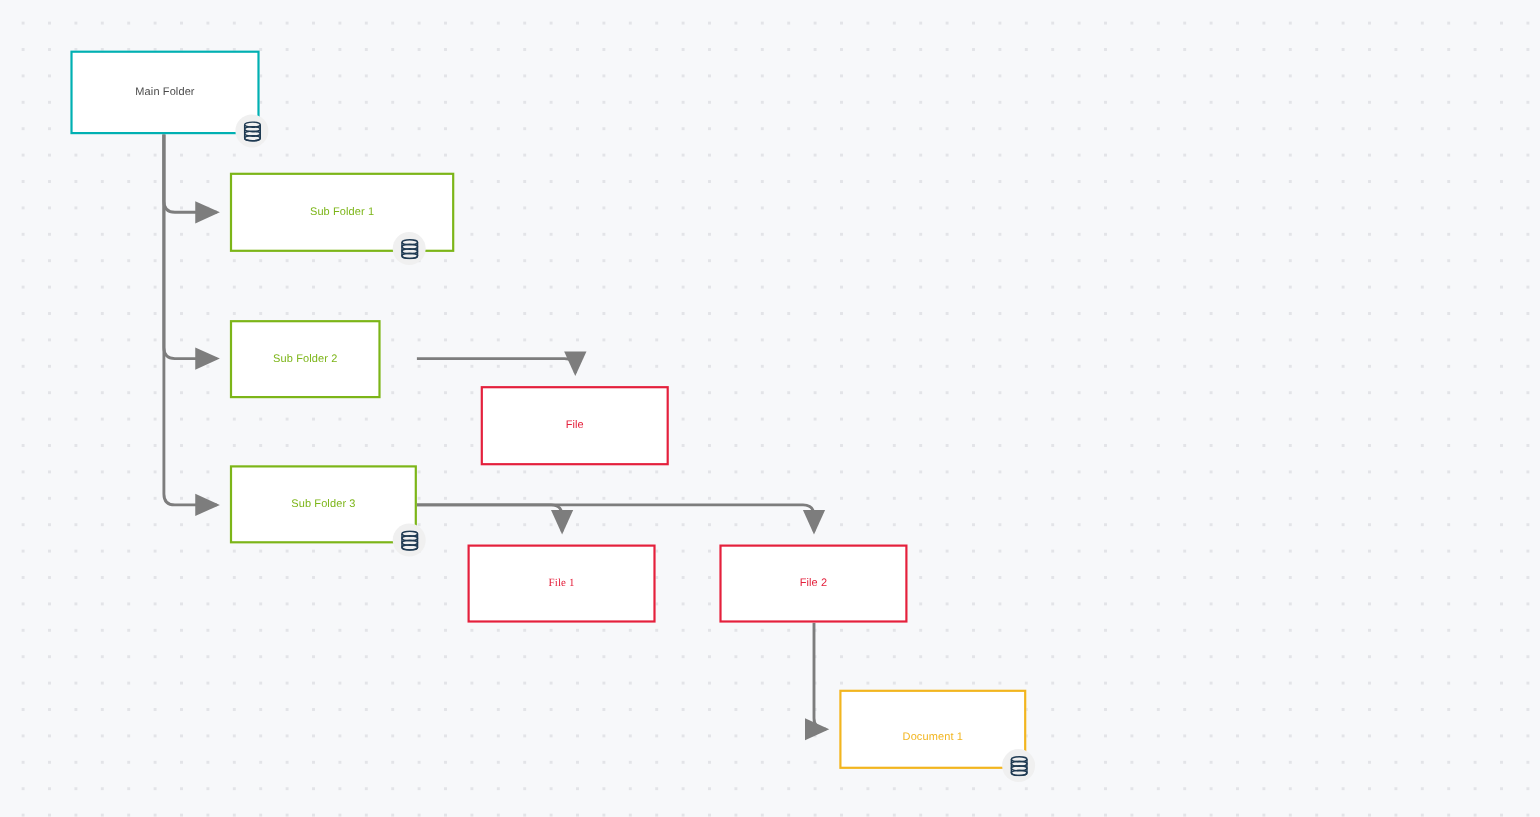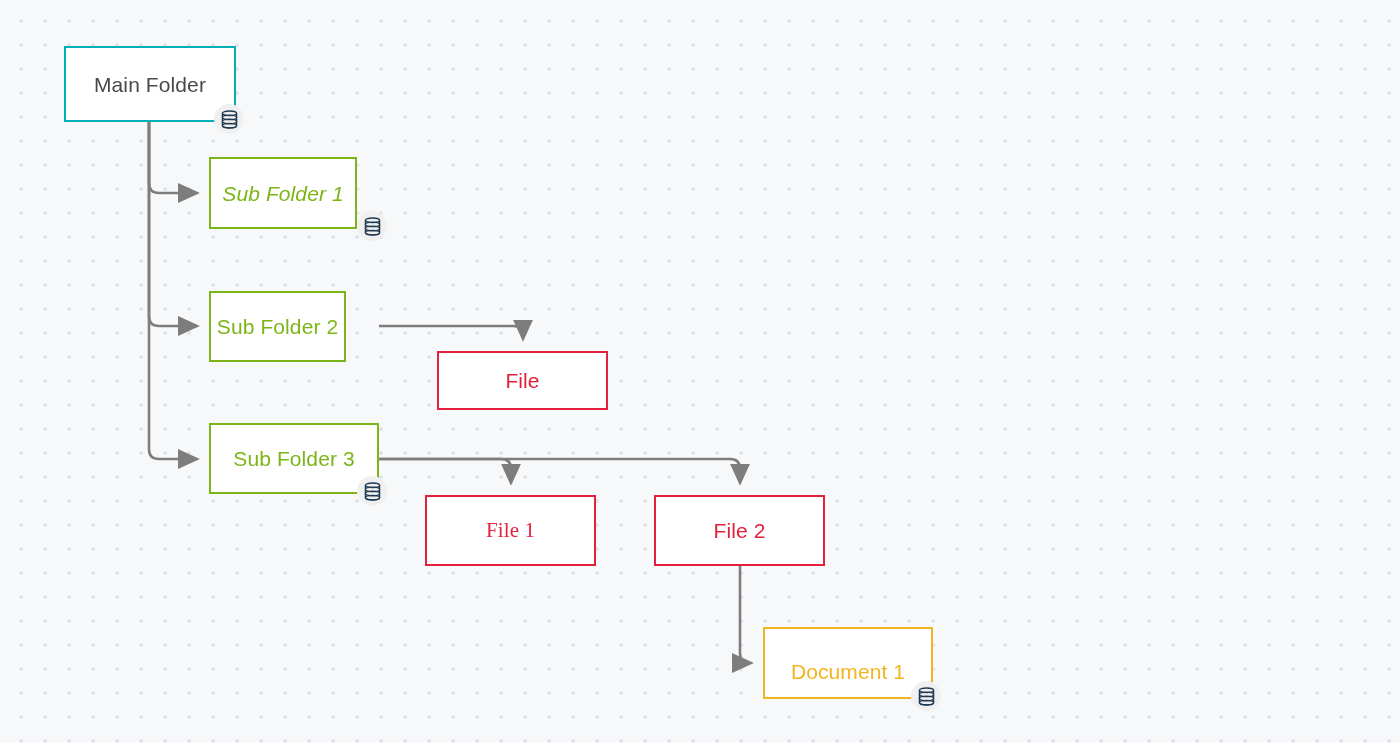--- a/index.html
+++ b/index.html
@@ -35,21 +35,21 @@
     background: #ffffff;
     border-style: solid;
     border-width: 2px;
     display: flex;
     align-items: center;
     justify-content: center;
     z-index: 2;
   }
 
   .node-label {
-    font-size: 21px;
+    font-size: 10px;
     line-height: 1;
     letter-spacing: 0.1px;
     white-space: nowrap;
     user-select: none;
   }
 
   
   .type-main   { border-color: #00b0b2; }
   .type-main   .node-label { color: #4a4a4a; }
 
@@ -106,21 +106,21 @@
         <svg width="17" height="19" viewBox="0 0 17 19">
           <g fill="none" stroke="#1f3a52" stroke-width="1.3">
             <path d="M1.4,3.3 L1.4,15.7 C1.4,17.0 4.6,18.0 8.5,18.0 C12.4,18.0 15.6,17.0 15.6,15.7 L15.6,3.3"></path>
             <ellipse cx="8.5" cy="3.3" rx="7.1" ry="2.3"></ellipse>
             <ellipse cx="8.5" cy="7.4" rx="7.1" ry="2.3"></ellipse>
             <ellipse cx="8.5" cy="11.5" rx="7.1" ry="2.3"></ellipse>
             <ellipse cx="8.5" cy="15.6" rx="7.1" ry="2.3"></ellipse>
           </g>
         </svg>
       </div>
-      <div class="node type-folder" style="left: 209px; top: 157px; width: 148px; height: 72px; font-style: italic;">
+      <div class="node type-folder" style="left: 209px; top: 157px; width: 204px; height: 72px;">
         <span class="node-label">Sub Folder 1</span>
       </div>
       <div class="db-badge" style="left: 357px; top: 211px;">
         <svg width="17" height="19" viewBox="0 0 17 19">
           <g fill="none" stroke="#1f3a52" stroke-width="1.3">
             <path d="M1.4,3.3 L1.4,15.7 C1.4,17.0 4.6,18.0 8.5,18.0 C12.4,18.0 15.6,17.0 15.6,15.7 L15.6,3.3"></path>
             <ellipse cx="8.5" cy="3.3" rx="7.1" ry="2.3"></ellipse>
             <ellipse cx="8.5" cy="7.4" rx="7.1" ry="2.3"></ellipse>
             <ellipse cx="8.5" cy="11.5" rx="7.1" ry="2.3"></ellipse>
             <ellipse cx="8.5" cy="15.6" rx="7.1" ry="2.3"></ellipse>
@@ -137,21 +137,21 @@
         <svg width="17" height="19" viewBox="0 0 17 19">
           <g fill="none" stroke="#1f3a52" stroke-width="1.3">
             <path d="M1.4,3.3 L1.4,15.7 C1.4,17.0 4.6,18.0 8.5,18.0 C12.4,18.0 15.6,17.0 15.6,15.7 L15.6,3.3"></path>
             <ellipse cx="8.5" cy="3.3" rx="7.1" ry="2.3"></ellipse>
             <ellipse cx="8.5" cy="7.4" rx="7.1" ry="2.3"></ellipse>
             <ellipse cx="8.5" cy="11.5" rx="7.1" ry="2.3"></ellipse>
             <ellipse cx="8.5" cy="15.6" rx="7.1" ry="2.3"></ellipse>
           </g>
         </svg>
       </div>
-      <div class="node type-file" style="left: 437px; top: 351px; width: 171px; height: 59px;">
+      <div class="node type-file" style="left: 437px; top: 351px; width: 171px; height: 72px;">
         <span class="node-label">File</span>
       </div>
       <div class="node type-file" style="left: 425px; top: 495px; width: 171px; height: 71px; font-family: Liberation Serif, serif;">
         <span class="node-label">File 1</span>
       </div>
       <div class="node type-file" style="left: 654px; top: 495px; width: 171px; height: 71px; justify-content: center;">
         <span class="node-label">File 2</span>
       </div>
       <div class="node type-doc" style="left: 763px; top: 627px; width: 170px; height: 72px;">
         <span class="node-label">Document 1</span>

